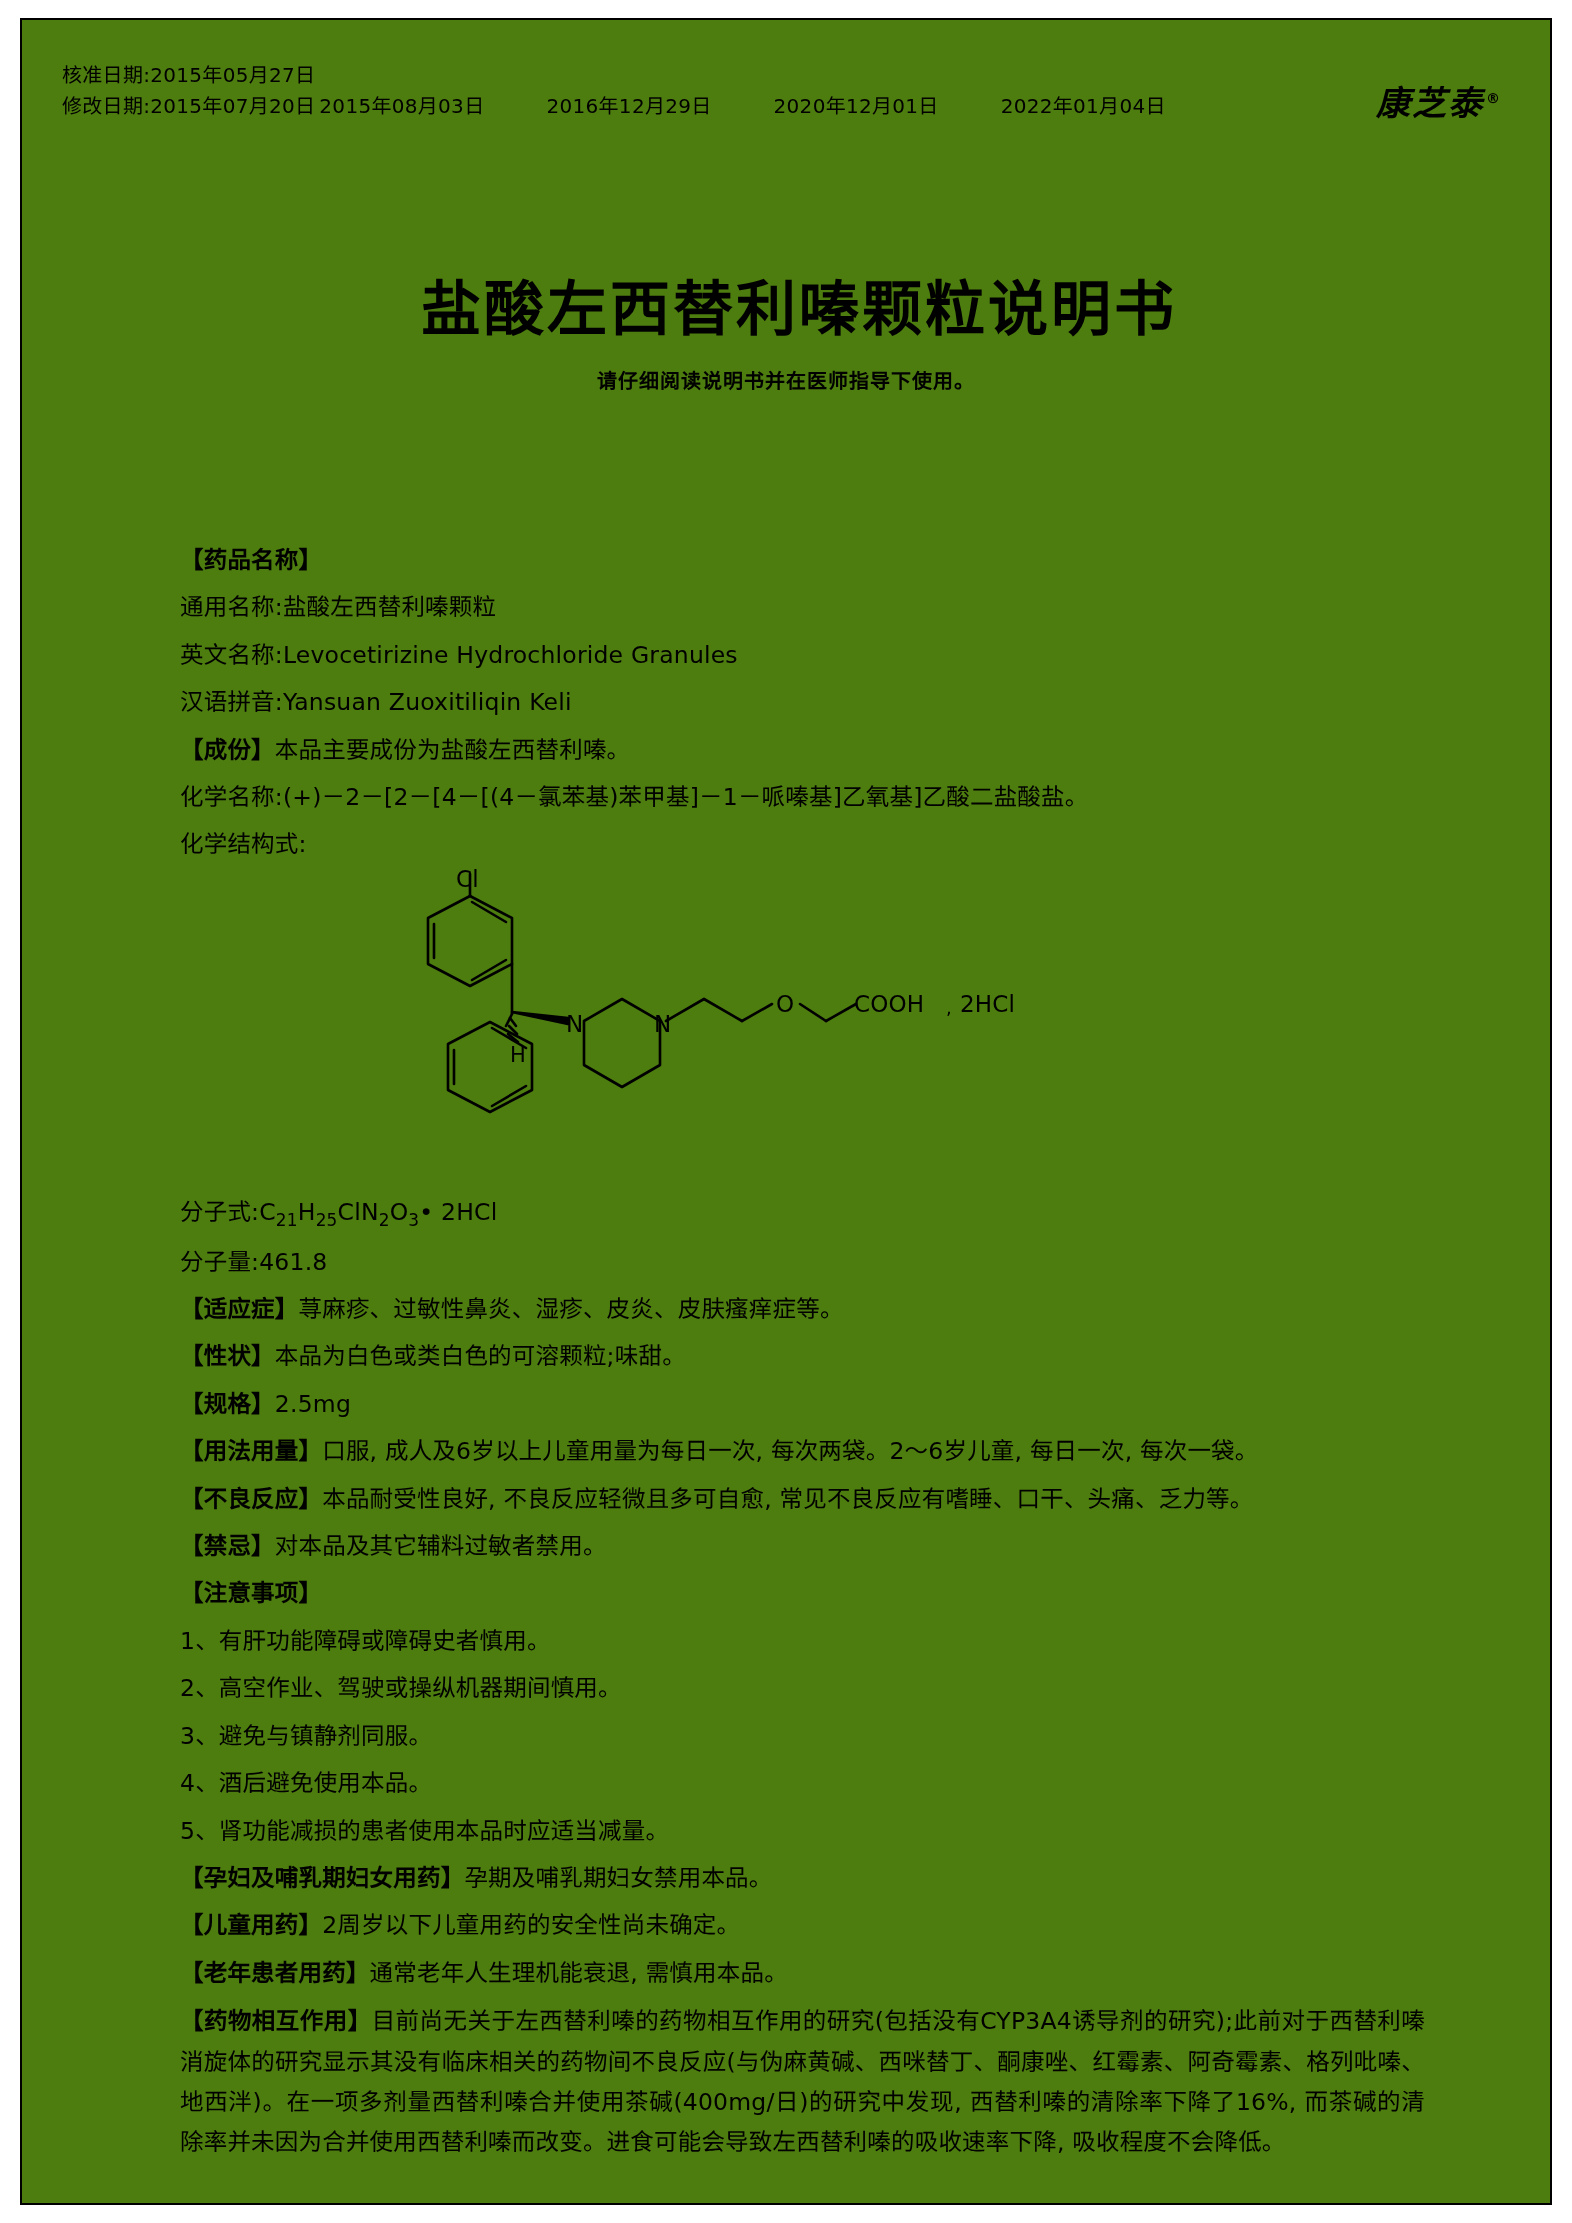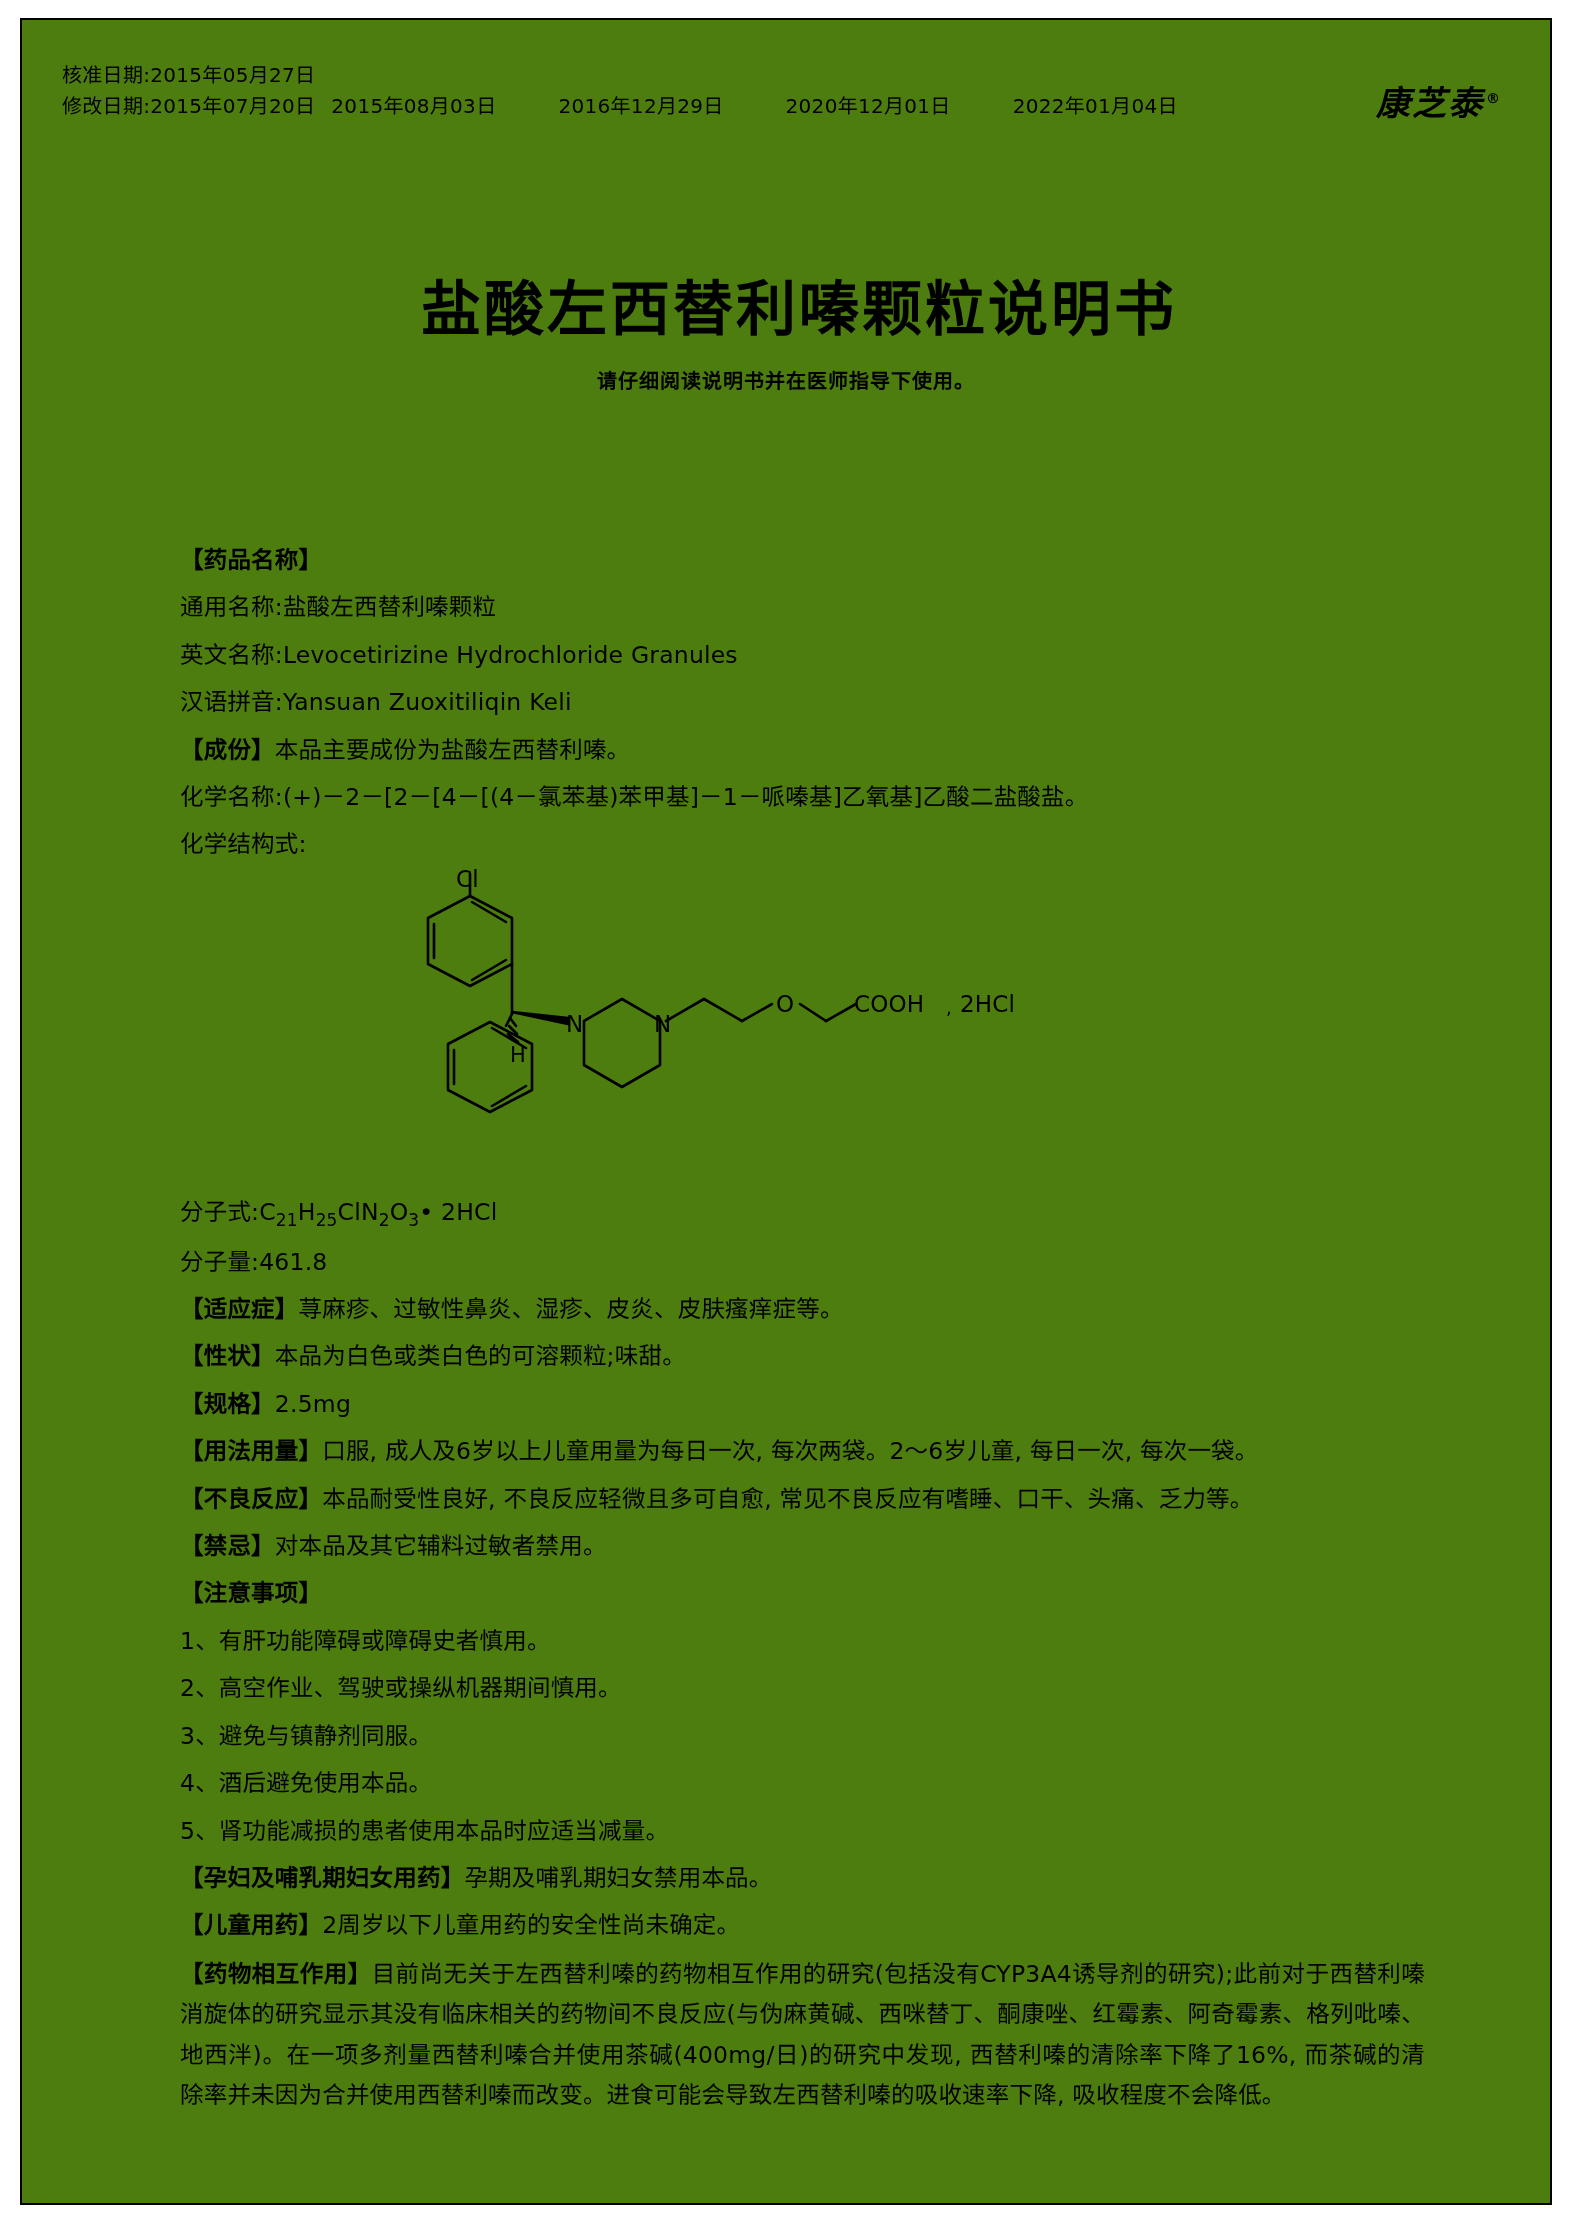--- a/index.html
+++ b/index.html
@@ -48,21 +48,21 @@
     white-space: nowrap;
   }
   .hdr-dates {
     display: flex;
   }
   .hdr-dates span {
     margin-left: 62px;
     white-space: nowrap;
   }
   .hdr-dates span:first-child {
-    margin-left: 16px;
+    margin-left: 4px;
   }
   .brand {
     position: absolute;
     right: 0;
     top: 16px;
     font-size: 34px;
     font-weight: bold;
     font-style: italic;
     letter-spacing: 2px;
     font-family: "DejaVu Sans", "Liberation Sans", sans-serif;
@@ -257,20 +257,23 @@
       <p class="line">5、肾功能减损的患者使用本品时应适当减量。</p>
 
       <p class="line">
         <span class="sect">【孕妇及哺乳期妇女用药】</span><span>孕期及哺乳期妇女禁用本品。</span>
       </p>
 
       <p class="line">
         <span class="sect">【儿童用药】</span><span>2周岁以下儿童用药的安全性尚未确定。</span>
       </p>
 
+      <p class="line">
+        <span class="sect">【老年患者用药】</span><span>通常老年人生理机能衰退, 需慎用本品。</span>
+      </p>
 
       <p class="para">
         <span class="sect">【药物相互作用】</span><span>目前尚无关于左西替利嗪的药物相互作用的研究(包括没有CYP3A4诱导剂的研究);此前对于西替利嗪消旋体的研究显示其没有临床相关的药物间不良反应(与伪麻黄碱、西咪替丁、酮康唑、红霉素、阿奇霉素、格列吡嗪、地西泮)。在一项多剂量西替利嗪合并使用茶碱(400mg/日)的研究中发现, 西替利嗪的清除率下降了16%, 而茶碱的清除率并未因为合并使用西替利嗪而改变。进食可能会导致左西替利嗪的吸收速率下降, 吸收程度不会降低。</span>
       </p>
 
     </div>
   </div>
 </div>
 
 </body></html>

